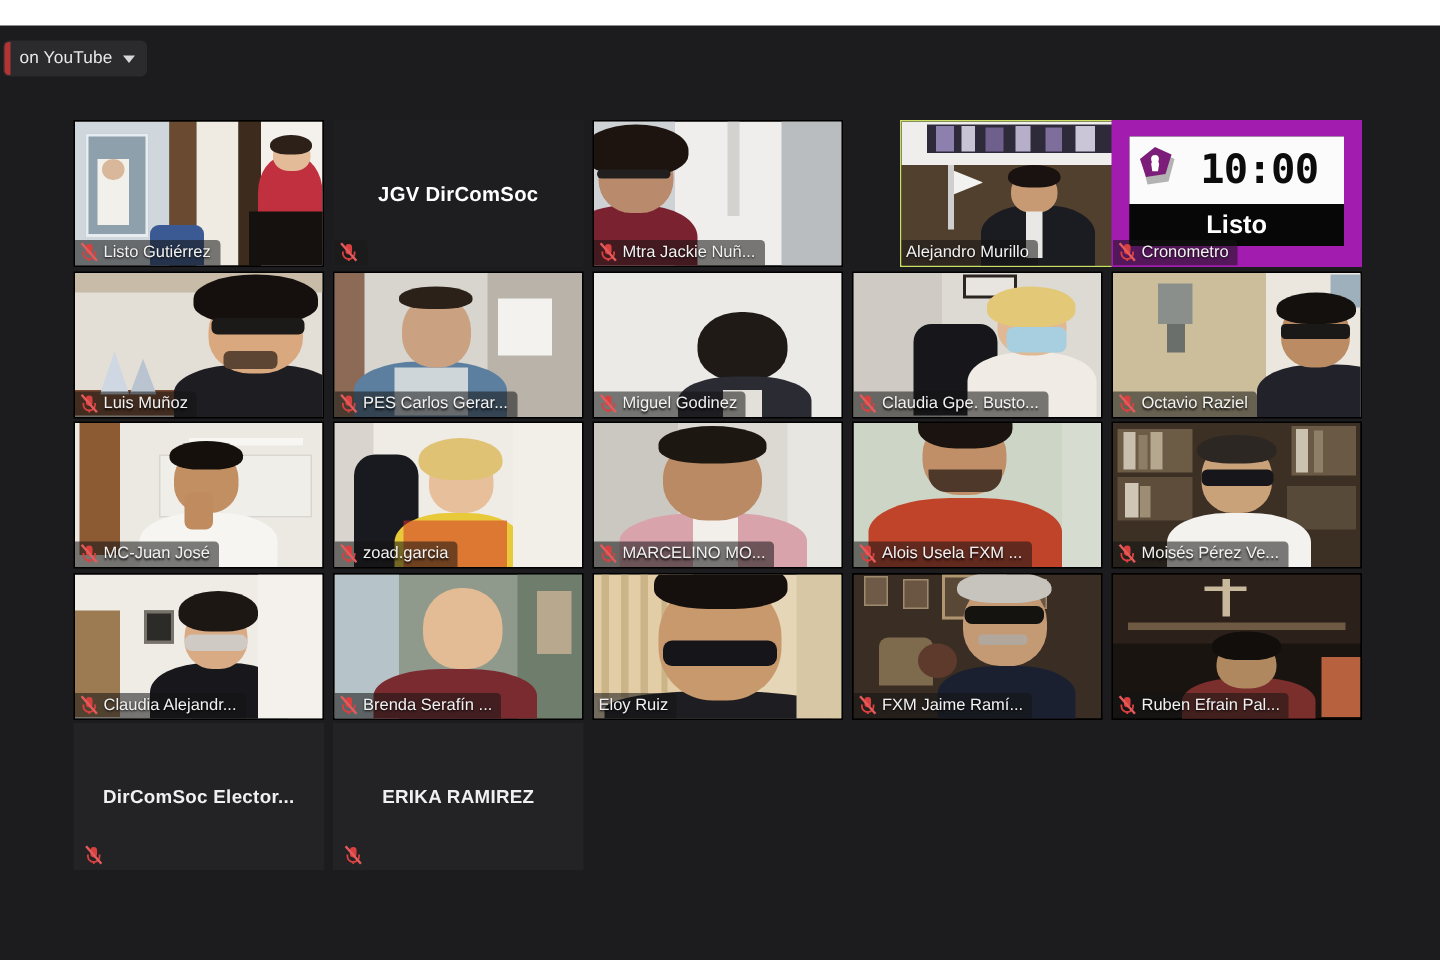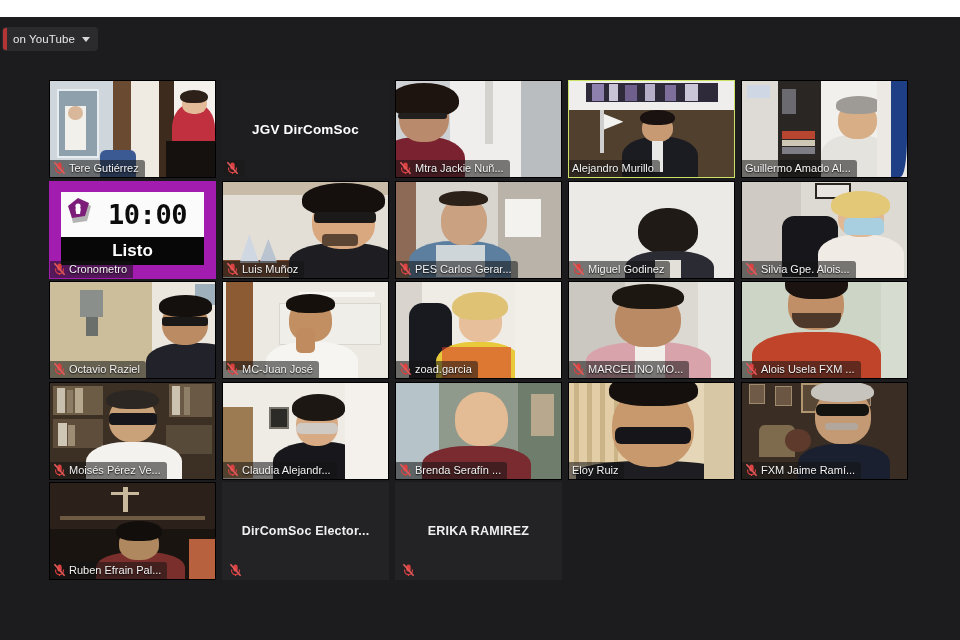--- a/index.html
+++ b/index.html
@@ -69,21 +69,21 @@
     row-gap: 2.5px;
   }
 
   .tile {
     position: relative;
     width: 167px; height: 98px;
     background: #000;
     overflow: hidden;
     border: 1.5px solid transparent;
   }
-  .tile.active { border-color: #c9e265; }
+  .tile.active { border-color: #c9e265; margin-left: 32px; }
   .tile.blank { background: #232325; }
 
   .tile-scene { position: absolute; inset: 0; overflow: hidden; }
 
   
   .namebar {
     position: absolute;
     left: 0; bottom: 0;
     max-width: 100%;
     display: flex; align-items: center;
@@ -216,21 +216,21 @@
         </div>
         <div class="namebar">
           <span class="mic-muted">
             <svg viewBox="0 0 13 14">
                 <rect x="4.3" y="1.6" width="4.4" height="7" rx="2.2" fill="#d94040"></rect>
                 <path d="M2.6 6.6v1.2a3.9 3.9 0 0 0 7.8 0V6.6" stroke="#d94040" stroke-width="1.2" fill="none"></path>
                 <rect x="5.9" y="11" width="1.2" height="2" fill="#d94040"></rect>
                 <line x1="1.4" y1="1.2" x2="11.6" y2="12.8" stroke="#e45b5b" stroke-width="1.6"></line>
               </svg>
           </span>
-          <span class="nm">Tere Gutiérrez</span>
+          <span class="nm">Listo Gutiérrez</span>
         </div>
       </div>
 
       <div class="tile title-tile">
         <div class="ttl">JGV DirComSoc</div>
         <div class="namebar nobg">
           <span class="mic-muted">
             <svg viewBox="0 0 13 14">
                 <rect x="4.3" y="1.6" width="4.4" height="7" rx="2.2" fill="#d94040"></rect>
                 <path d="M2.6 6.6v1.2a3.9 3.9 0 0 0 7.8 0V6.6" stroke="#d94040" stroke-width="1.2" fill="none"></path>
@@ -283,41 +283,20 @@
           <div class="torso" style="left:32%;top:58%;width:46%;height:46%;background:#1b1b22"></div>
           <div class="head" style="left:44%;top:34%;width:19%;height:30%;background:#c79a74"></div>
           <div class="hair" style="left:43%;top:30%;width:21%;height:16%;background:#191210"></div>
           <div class="bar" style="left:50%;top:63%;width:7%;height:32%;background:#e9e8e6"></div>
         </div>
         <div class="namebar">
           <span class="nm">Alejandro Murillo</span>
         </div>
       </div>
 
-      <div class="tile">
-        <div class="tile-scene">
-          <div class="sc" style="background:#e9e7e3"></div>
-          <div class="bar" style="left:0;top:0;width:22%;height:100%;background:#dedbd6"></div>
-          <div class="bar" style="left:3%;top:4%;width:14%;height:14%;background:#cfd7e4"></div>
-          <div class="bar" style="left:22%;top:0;width:26%;height:100%;background:#2a2623"></div>
-          <div class="bar" style="left:24%;top:8%;width:9%;height:26%;background:#6a6a70"></div>
-          <div class="bar" style="left:24%;top:52%;width:20%;height:8%;background:#b8452f"></div>
-          <div class="bar" style="left:24%;top:61%;width:20%;height:7%;background:#cfc7b6"></div>
-          <div class="bar" style="left:24%;top:69%;width:20%;height:7%;background:#7e7d86"></div>
-          <div class="bar" style="left:48%;top:0;width:34%;height:100%;background:#f2f0ec"></div>
-          <div class="torso" style="left:48%;top:56%;width:42%;height:50%;background:#e4e3de"></div>
-          <div class="head" style="left:58%;top:22%;width:24%;height:38%;background:#d8ae87"></div>
-          <div class="hair" style="left:57%;top:16%;width:27%;height:18%;background:#9e9b97"></div>
-          <div class="bar" style="left:82%;top:0;width:8%;height:100%;background:#ece9e4"></div>
-          <div class="bar" style="left:90%;top:0;width:10%;height:100%;background:#1e3e86;border-radius:0 0 40% 0"></div>
-        </div>
-        <div class="namebar">
-          <span class="nm">Guillermo Amado Al...</span>
-        </div>
-      </div>
 
       <div class="tile timer-tile">
         <div class="timer-card">
           <div class="timer-top">
             <span class="timer-logo">
               <svg viewBox="0 0 30 34">
                 <path d="M5 14 L14 3 L26 9 L22 24 L8 26 Z" fill="#b3b3b3"></path>
                 <path d="M3 9 L13 1 L24 6 L20 19 L7 21 Z" fill="#7d1d7a"></path>
                 <circle cx="13" cy="9" r="2.6" fill="#ffffff"></circle>
                 <path d="M10.5 12.5c0-1.8 1.2-2.8 2.6-2.8s2.6 1 2.6 2.8l-.7 4.6h-3.8z" fill="#ffffff"></path>
@@ -424,21 +403,21 @@
         </div>
         <div class="namebar">
           <span class="mic-muted">
             <svg viewBox="0 0 13 14">
                 <rect x="4.3" y="1.6" width="4.4" height="7" rx="2.2" fill="#d94040"></rect>
                 <path d="M2.6 6.6v1.2a3.9 3.9 0 0 0 7.8 0V6.6" stroke="#d94040" stroke-width="1.2" fill="none"></path>
                 <rect x="5.9" y="11" width="1.2" height="2" fill="#d94040"></rect>
                 <line x1="1.4" y1="1.2" x2="11.6" y2="12.8" stroke="#e45b5b" stroke-width="1.6"></line>
               </svg>
           </span>
-          <span class="nm">Silvia Gpe. Alois...</span>
+          <span class="nm">Claudia Gpe. Busto...</span>
         </div>
       </div>
 
 
       <div class="tile">
         <div class="tile-scene">
           <div class="sc" style="background:#d8c9a6"></div>
           <div class="bar" style="left:0;top:0;width:62%;height:100%;background:#cdbe9b"></div>
           <div class="bar" style="left:18%;top:8%;width:14%;height:28%;background:#8a8f8c"></div>
           <div class="bar" style="left:22%;top:36%;width:7%;height:20%;background:#6a6f6c"></div>

